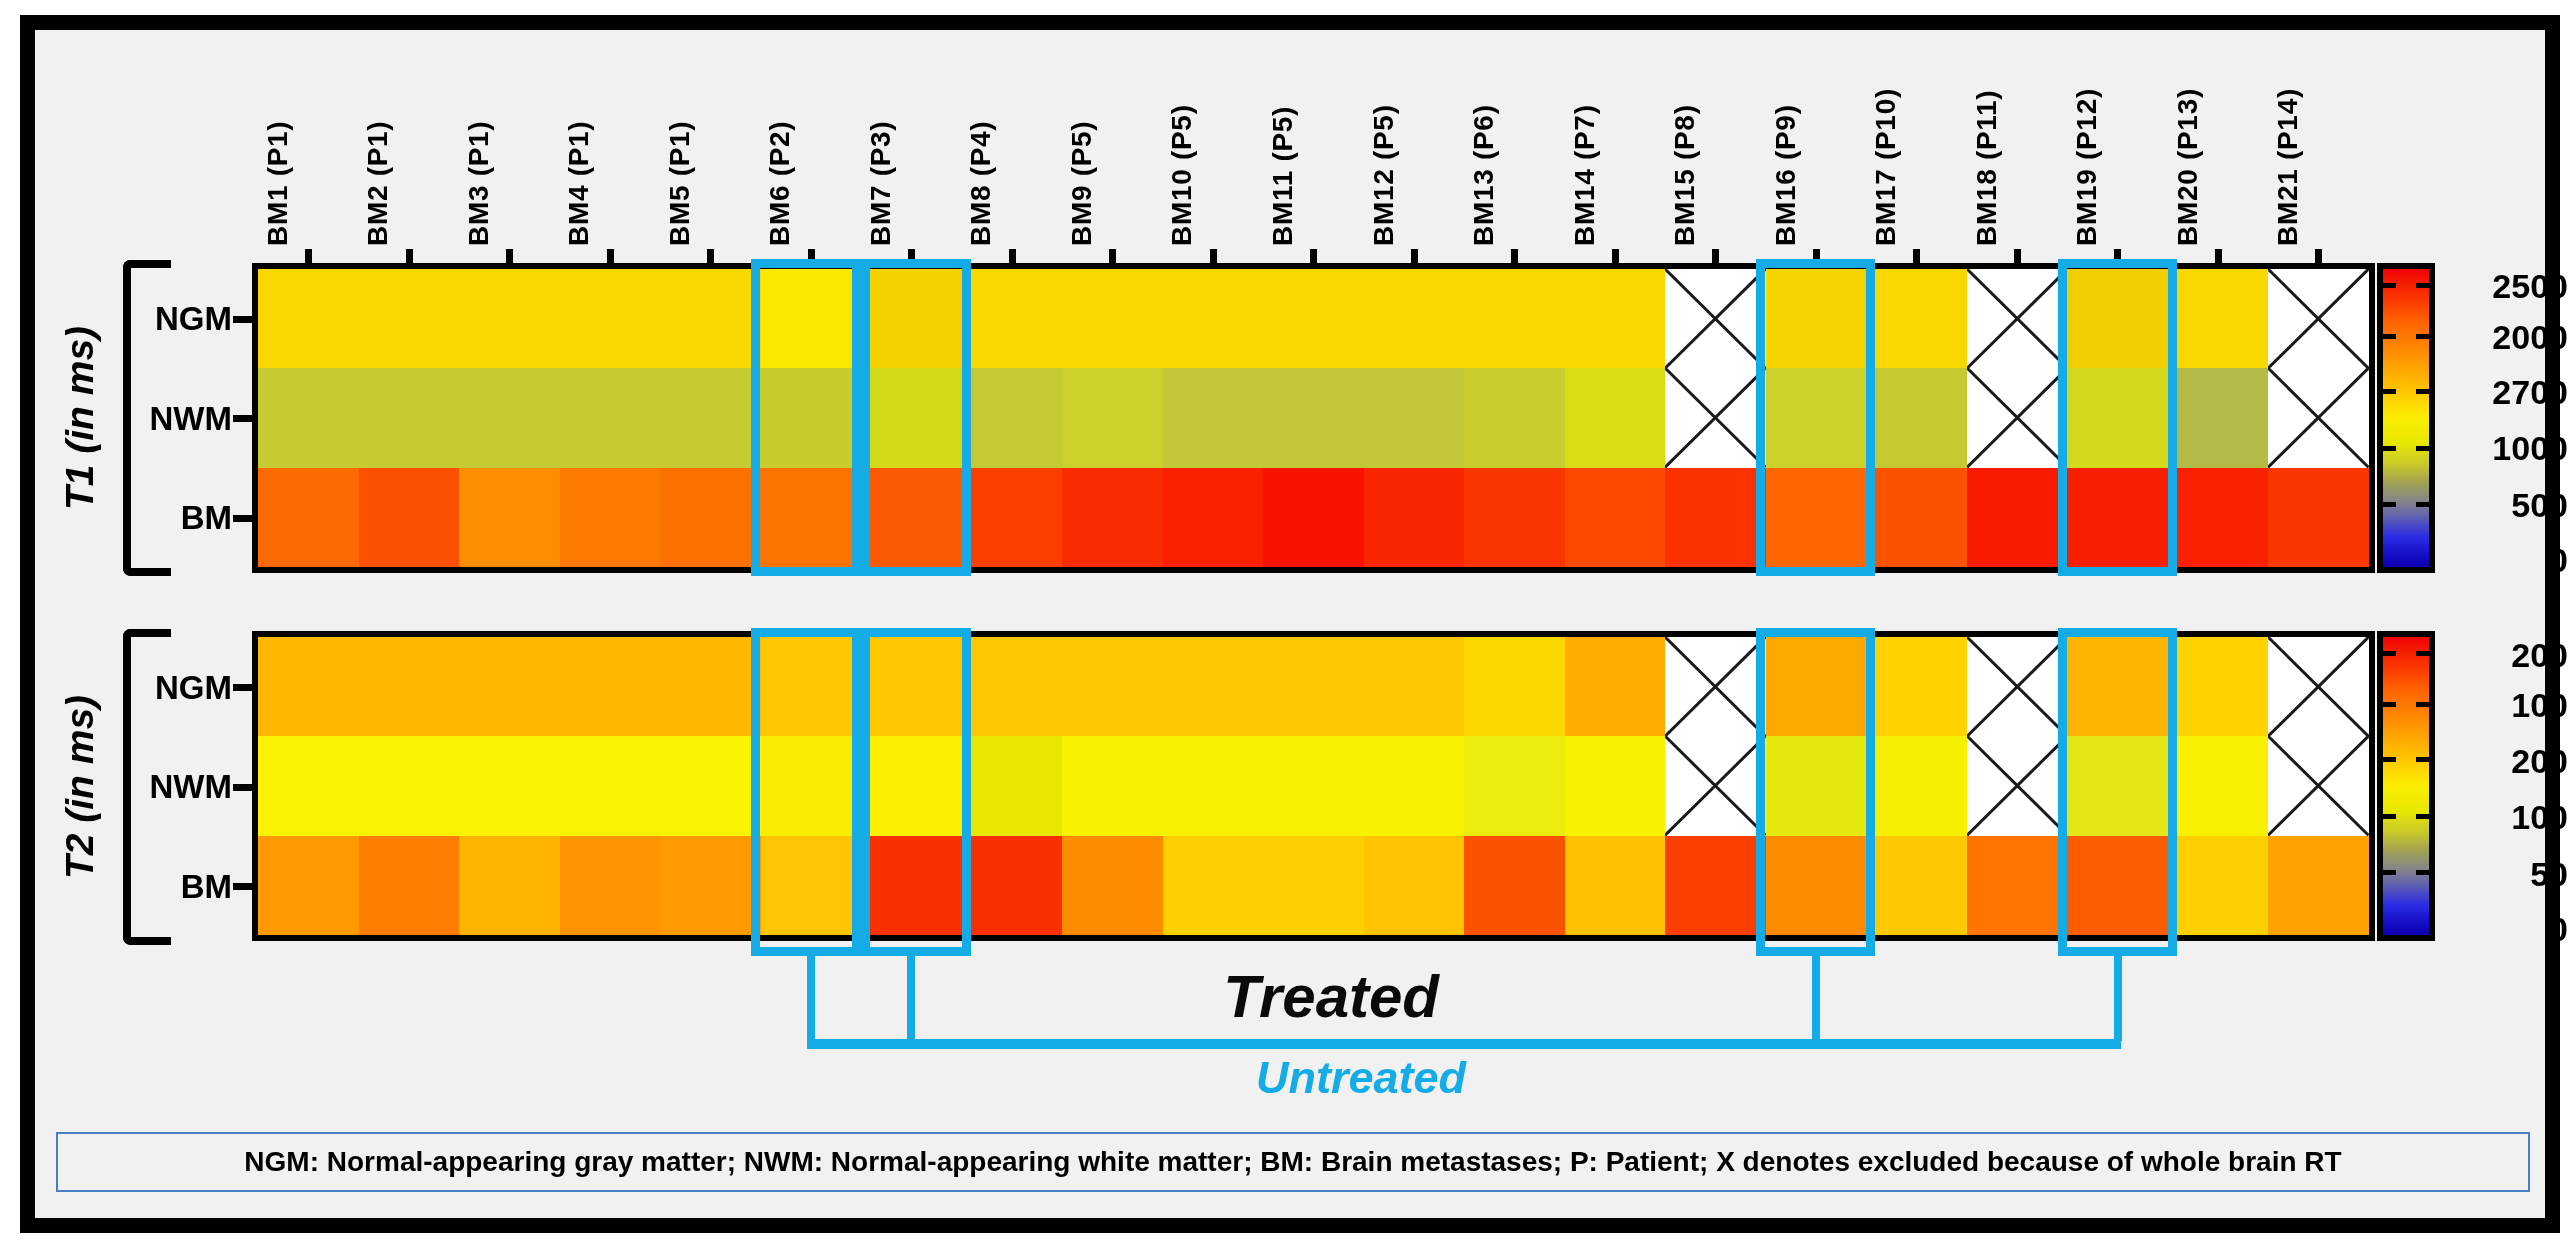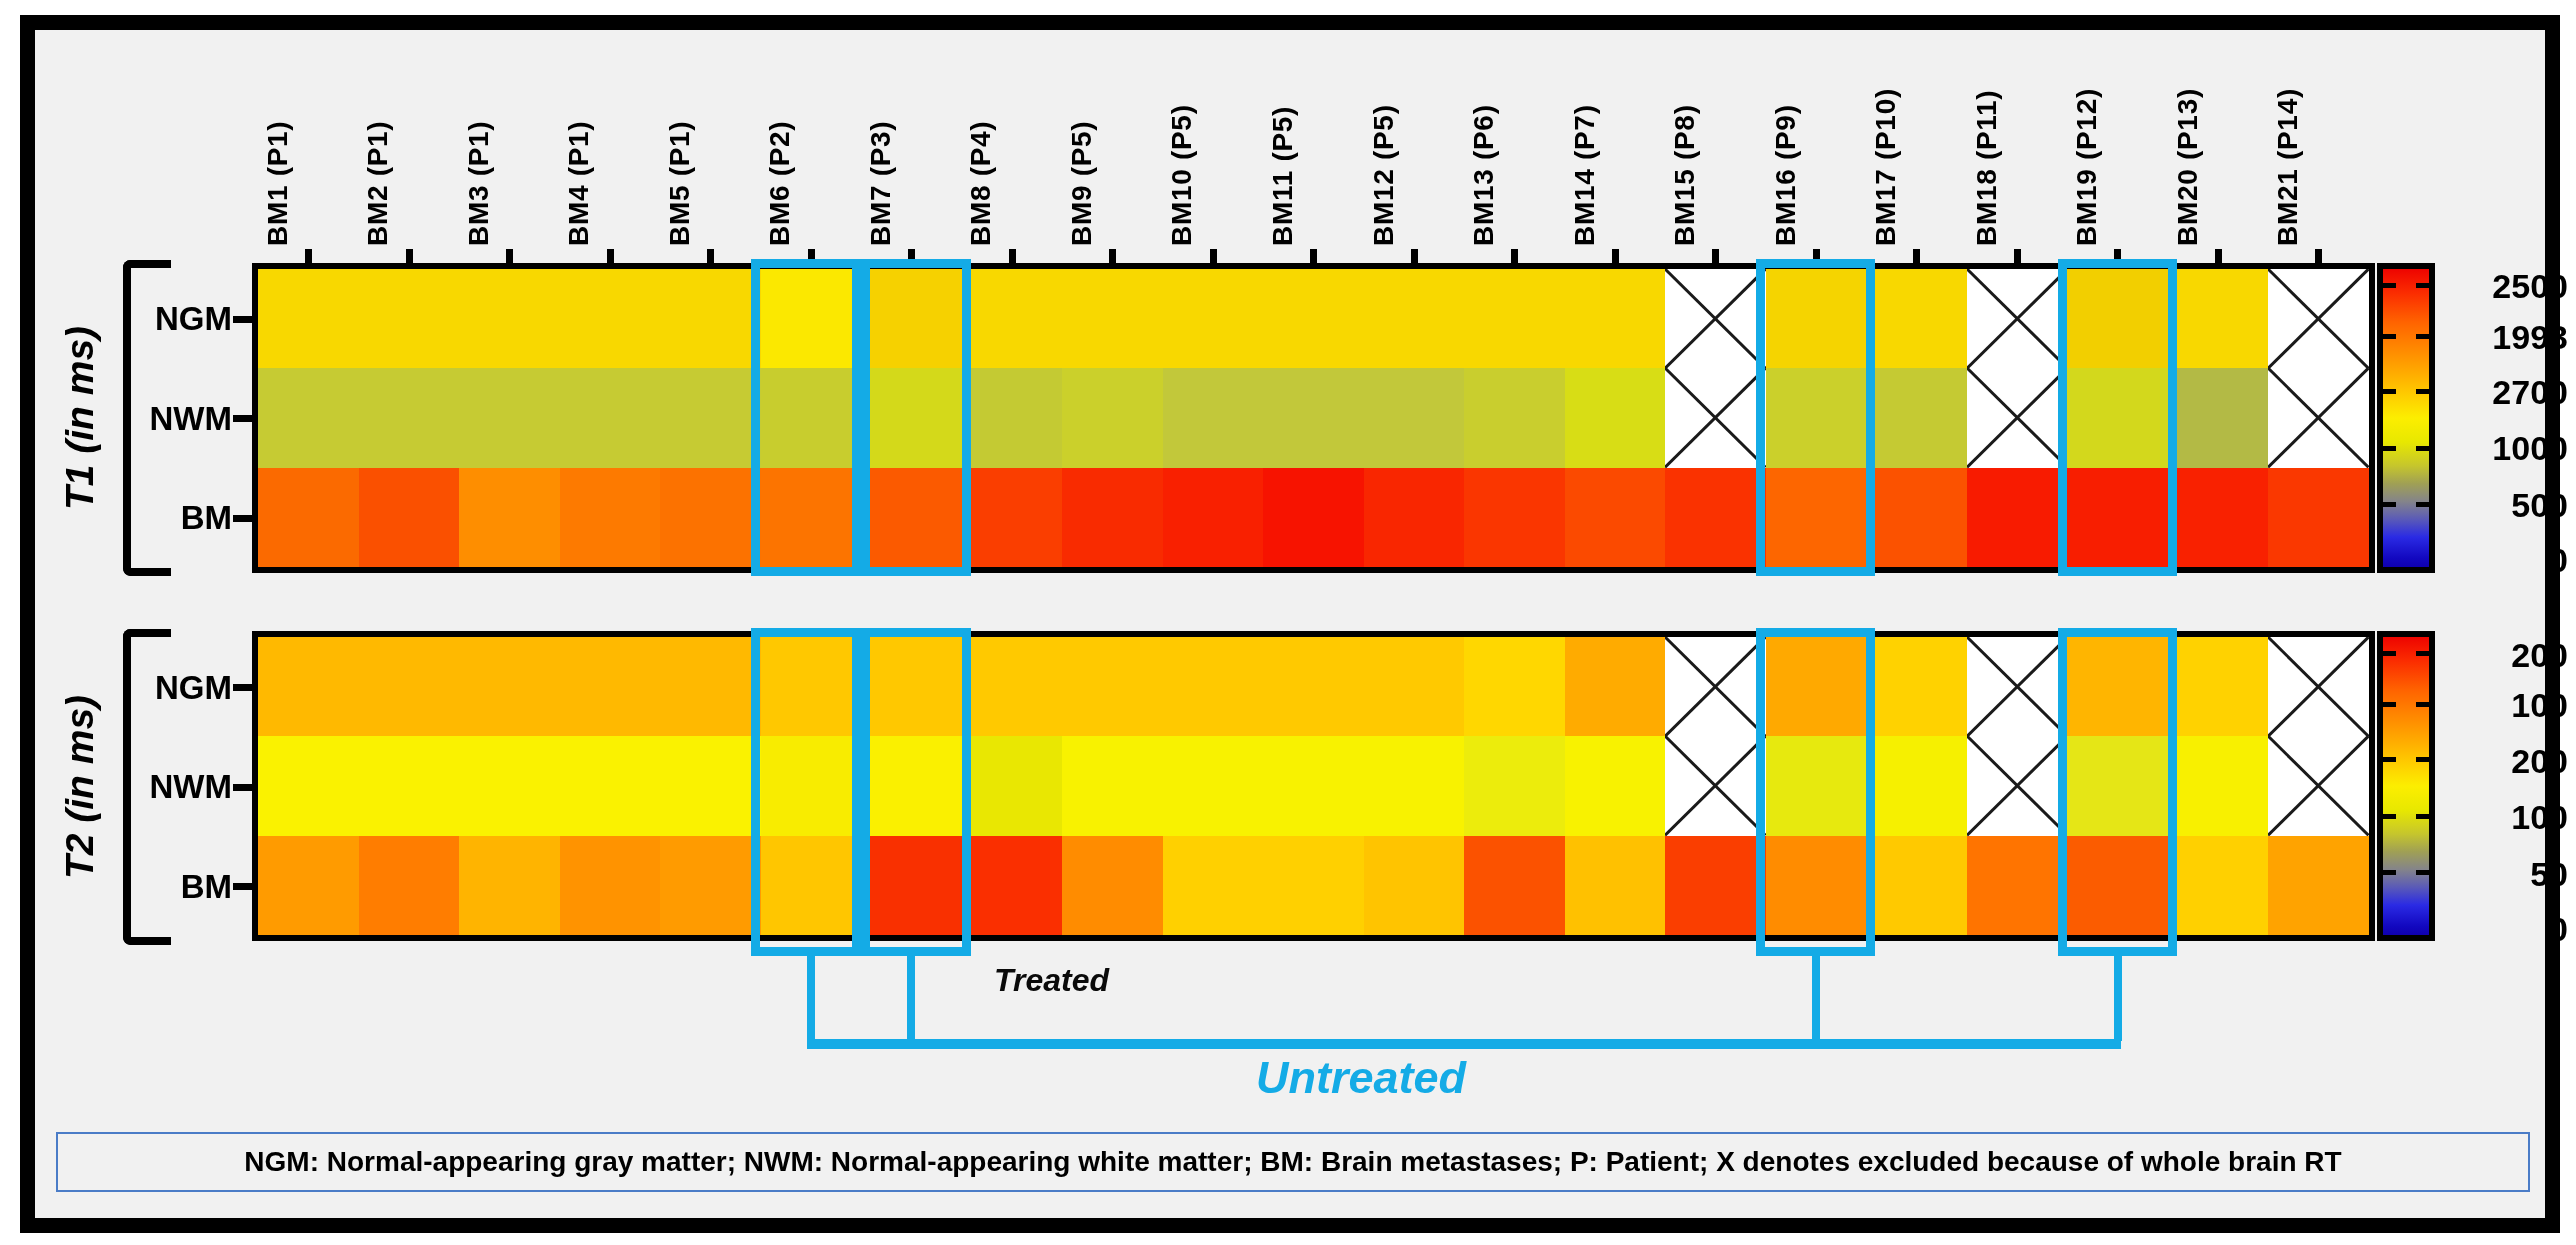--- a/index.html
+++ b/index.html
@@ -33,21 +33,21 @@
           #ff9600 30%,#ffc200 40%,#fcee00 50%,#e8e800 58%,#c6c62c 66%,
           #a0a054 72%,#84848a 78%,#5a5ab8 84%,#2a2ae4 90%,#1208c0 97%,#0f00b0 100%);}
   .cbtick{position:absolute;height:5.2px;width:13.4px;background:#000;}
   .cblabel{position:absolute;left:2442px;width:126px;font-size:34px;
            font-weight:bold;color:#000;line-height:36px;text-align:right;}
   
   .hlbox{position:absolute;border:9.6px solid #14abe6;background:transparent;}
   .vline{position:absolute;width:8.2px;background:#14abe6;}
   .hline{position:absolute;height:10.4px;background:#14abe6;}
   #treated-label{position:absolute;left:994px;top:962px;width:445px;
-     text-align:left;font-size:32px;font-weight:bold;font-style:italic;color:#0a0a0a;}
+     text-align:right;font-size:60px;font-weight:bold;font-style:italic;color:#0a0a0a;}
   #untreated-label{position:absolute;left:1256px;top:1052px;width:445px;
      text-align:left;font-size:45px;font-weight:bold;font-style:italic;color:#14abe6;}
   
   #footnote-box{position:absolute;left:56px;top:1132px;width:2470px;height:56px;
      border:2.2px solid #4a7cc7;background:#f1f1f1;
      display:flex;align-items:center;justify-content:center;}
   #footnote-text{font-size:28px;font-weight:bold;color:#000;white-space:nowrap;}
 </style>
 </head>
 <body>
@@ -208,21 +208,21 @@
       <div class="cbtick" style="top: 65px; left: 0px;"></div>
       <div class="cbtick" style="top: 65px; right: 0px;"></div>
       <div class="cbtick" style="top: 120px; left: 0px;"></div>
       <div class="cbtick" style="top: 120px; right: 0px;"></div>
       <div class="cbtick" style="top: 177px; left: 0px;"></div>
       <div class="cbtick" style="top: 177px; right: 0px;"></div>
       <div class="cbtick" style="top: 233px; left: 0px;"></div>
       <div class="cbtick" style="top: 233px; right: 0px;"></div>
     </div>
     <div class="cblabel" style="top: 268px;">2500</div>
-    <div class="cblabel" style="top: 319px;">1993</div>
+    <div class="cblabel" style="top: 319px;">2000</div>
     <div class="cblabel" style="top: 374px;">2700</div>
     <div class="cblabel" style="top: 430px;">1000</div>
     <div class="cblabel" style="top: 487px;">500</div>
     <div class="cblabel" style="top: 542px;">0</div>
     <div class="hlbox" style="left: 751px; top: 259px; width: 101px; height: 299px;"></div>
     <div class="hlbox" style="left: 852px; top: 259px; width: 101px; height: 299px;"></div>
     <div class="hlbox" style="left: 1756px; top: 259px; width: 101px; height: 299px;"></div>
     <div class="hlbox" style="left: 2058px; top: 259px; width: 101px; height: 299px;"></div>
     <div class="hm-border" style="left: 252px; top: 631px; width: 2111px; height: 298px;">
       <div class="hm-grid" style="grid-template-columns: repeat(21, 1fr); grid-template-rows: repeat(3, 1fr);">

